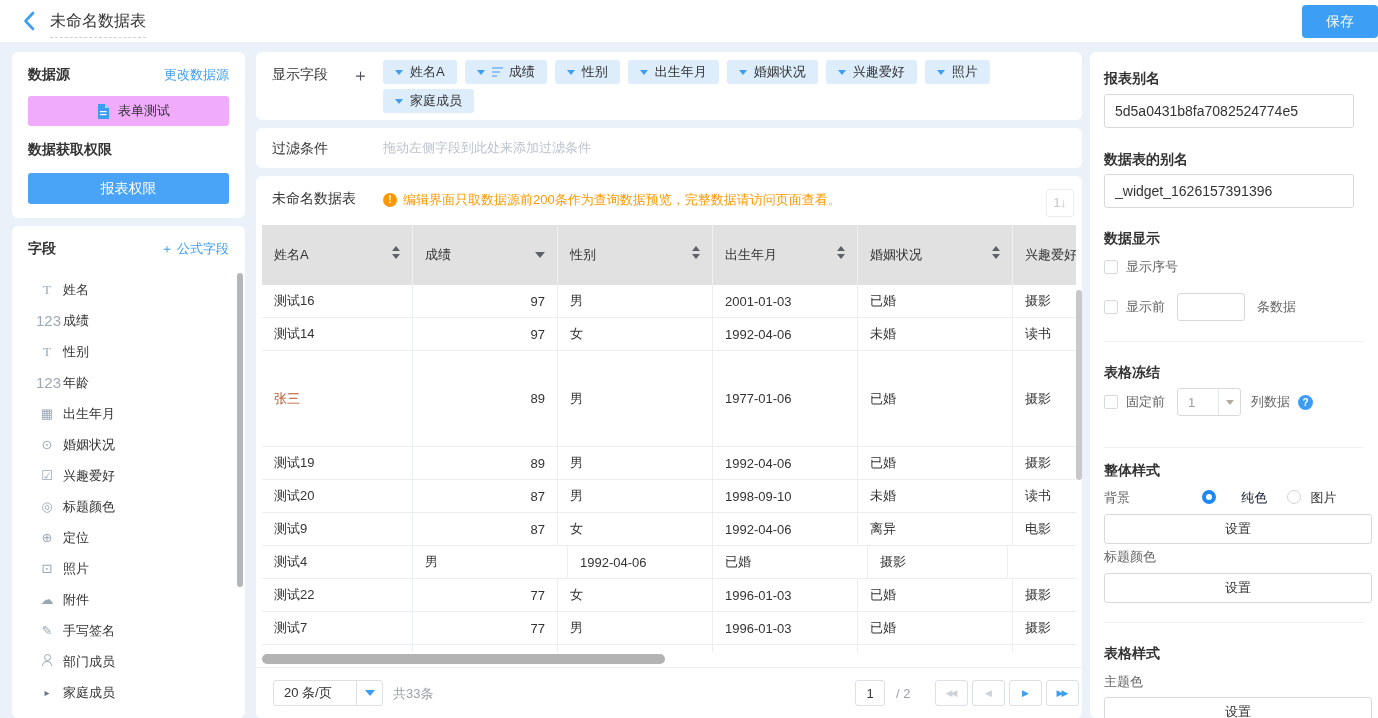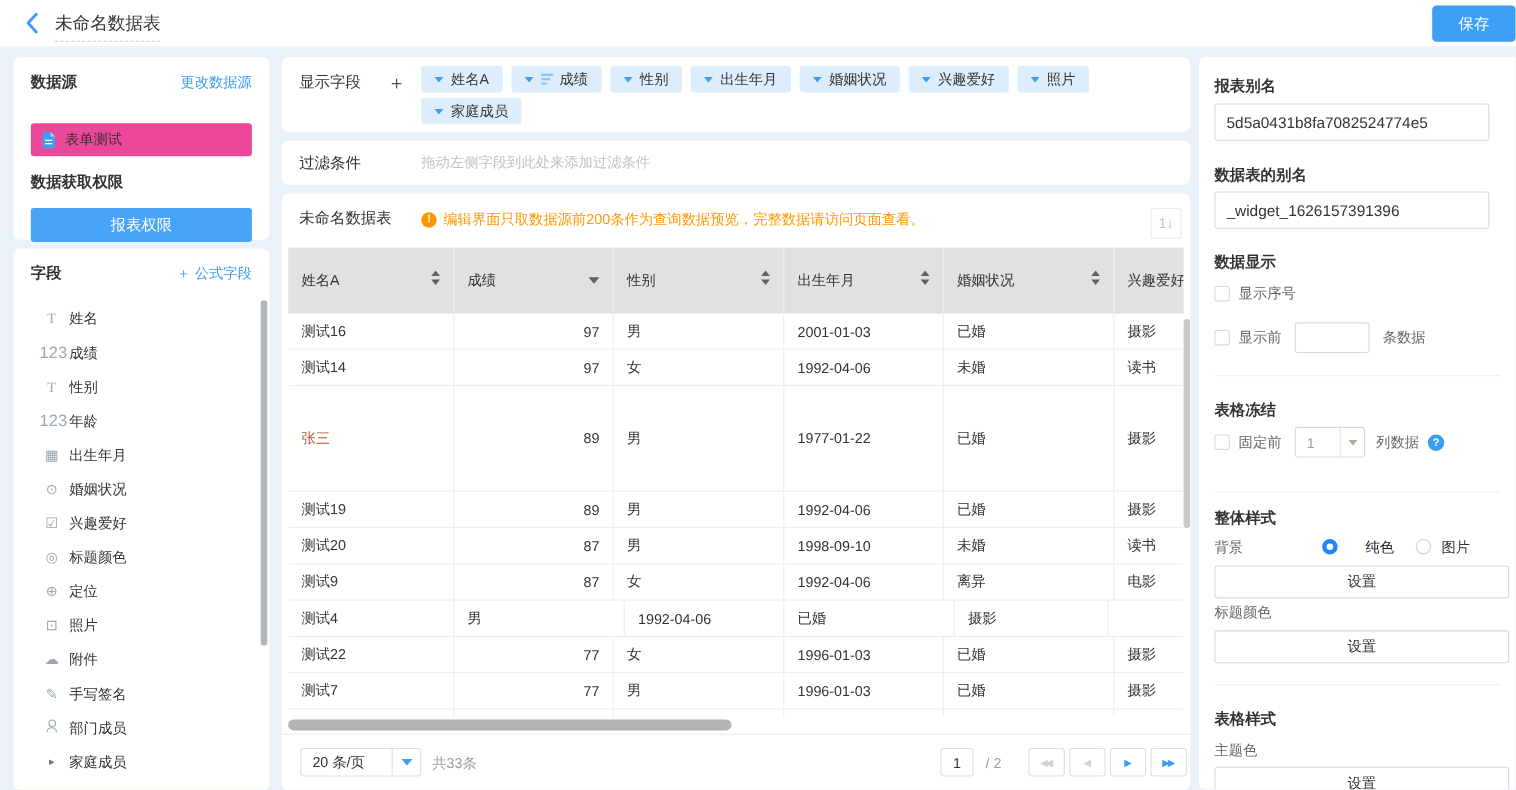--- a/index.html
+++ b/index.html
@@ -14,21 +14,21 @@
   .save-btn { position:absolute; left:1302px; top:5px; width:76px; height:33px; background:#3d9ef5; color:#fff; font-size:14px; border:none; border-radius:4px; text-align:center; line-height:33px; cursor:pointer; }
 
   
   .card { position:absolute; background:#fff; border-radius:6px; }
 
   
   #card-datasource { left:12px; top:52px; width:233px; height:166px; padding:14px 16px; }
   .row-between { display:flex; justify-content:space-between; align-items:center; }
   .sec-title { font-size:14px; font-weight:700; color:#333; }
   .link-blue { color:#3d9df3; font-size:13px; cursor:pointer; }
-  .ds-item { margin-top:28px; height:30px; background:#ec4899; border-radius:3px; display:flex; align-items:center; padding-left:10px; cursor:pointer; }
+  .ds-item { margin-top:12px; height:30px; background:#f0abfc; border-radius:3px; display:flex; align-items:center; padding-left:10px; cursor:pointer;justify-content:center; }
   .ds-item span.lbl { margin-left:8px; color:#333; }
   #perm-title { margin-top:15px; }
   .perm-btn { margin-top:14px; width:201px; height:31px; background:#49a3f6; border:none; border-radius:3px; color:#fff; font-size:14px; text-align:center; line-height:31px; cursor:pointer; }
 
   
   #card-fields { left:12px; top:226px; width:233px; height:492px; padding:14px 16px; overflow:hidden; }
   .fields-list { margin-top:16px; }
   .field-item { height:31px; display:flex; align-items:center; padding-left:8px; cursor:grab; }
   .f-icon { width:22px; text-align:center; color:#9aa7b4; font-size:13px; flex:none; }
   .f-icon.f-num { font-size:15px; letter-spacing:0; }
@@ -324,21 +324,21 @@
           <div class="td td-num" style="width: 145px;">97</div>
           <div class="td" style="width: 155px;">女</div>
           <div class="td" style="width: 145px;">1992-04-06</div>
           <div class="td" style="width: 155px;">未婚</div>
           <div class="td" style="width: 140px;">读书</div>
         </div>
         <div class="tr tr-tall">
           <div class="td" style="width: 151px; color: rgb(180, 83, 42);">张三</div>
           <div class="td td-num" style="width: 145px;">89</div>
           <div class="td" style="width: 155px;">男</div>
-          <div class="td" style="width: 145px;">1977-01-22</div>
+          <div class="td" style="width: 145px;">1977-01-06</div>
           <div class="td" style="width: 155px;">已婚</div>
           <div class="td" style="width: 140px;">摄影</div>
         </div>
         <div class="tr">
           <div class="td" style="width: 151px;">测试19</div>
           <div class="td td-num" style="width: 145px;">89</div>
           <div class="td" style="width: 155px;">男</div>
           <div class="td" style="width: 145px;">1992-04-06</div>
           <div class="td" style="width: 155px;">已婚</div>
           <div class="td" style="width: 140px;">摄影</div>

